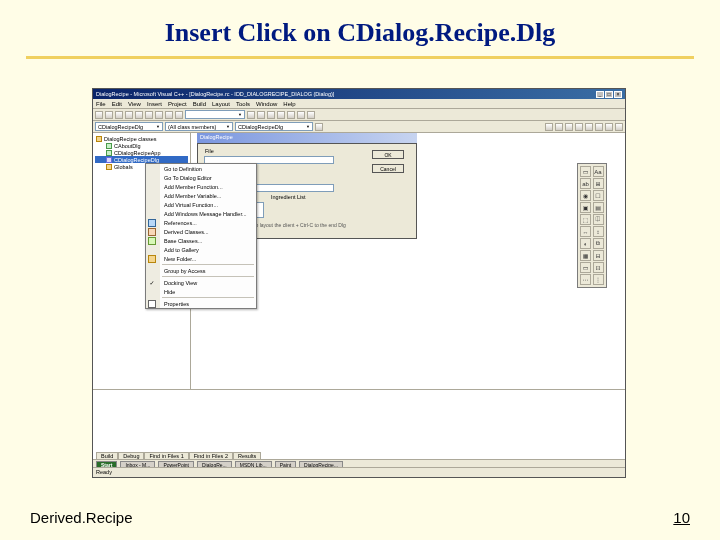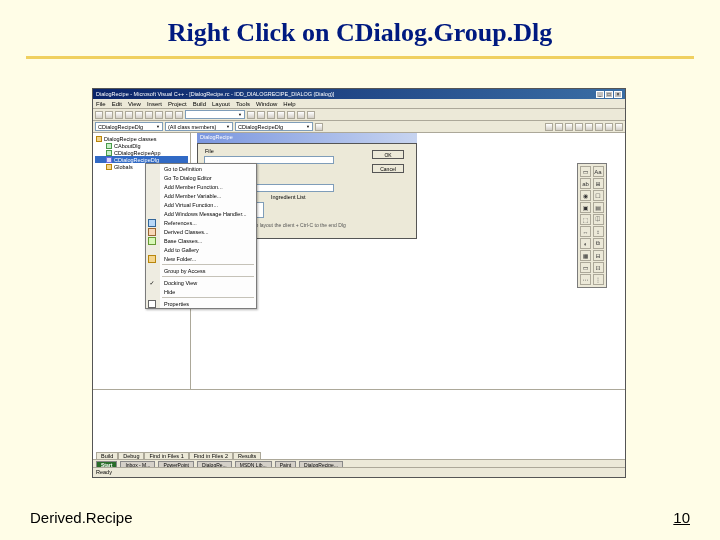--- a/index.html
+++ b/index.html
@@ -225,21 +225,21 @@
   }
   .footer-right {
     position:absolute; right:30px; bottom:14px;
     font-family: Arial, sans-serif;
     font-size:15px; color:#000;text-decoration:underline;
   }
 </style>
 </head>
 <body>
 
-<div class="slide-title">Right Click on CDialog.Group.Dlg</div>
+<div class="slide-title">Insert Click on CDialog.Recipe.Dlg</div>
 <div class="title-underline"></div>
 
 <div class="screenshot-area">
 
   <div class="titlebar">
     <span>DialogRecipe - Microsoft Visual C++ - [DialogRecipe.rc - IDD_DIALOGRECIPE_DIALOG (Dialog)]</span>
     <div class="win-btns">
       <div class="win-btn">_</div>
       <div class="win-btn">□</div>
       <div class="win-btn">×</div>

